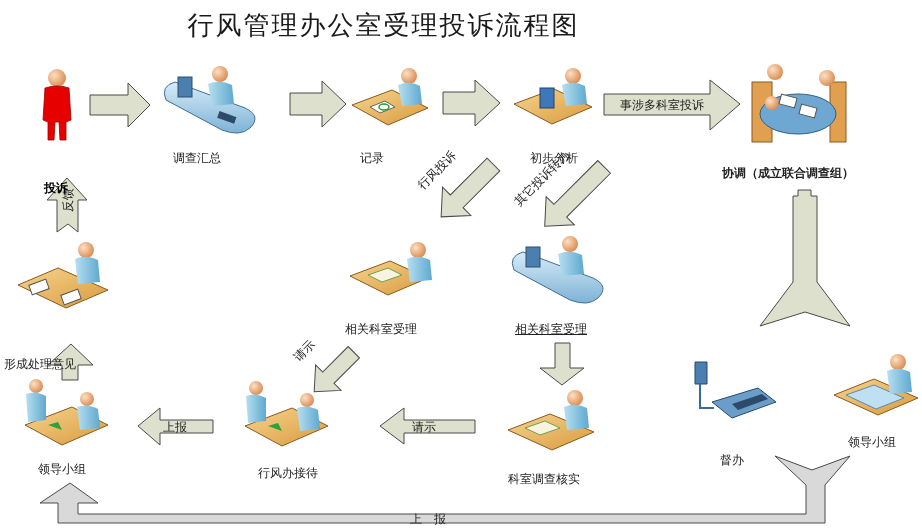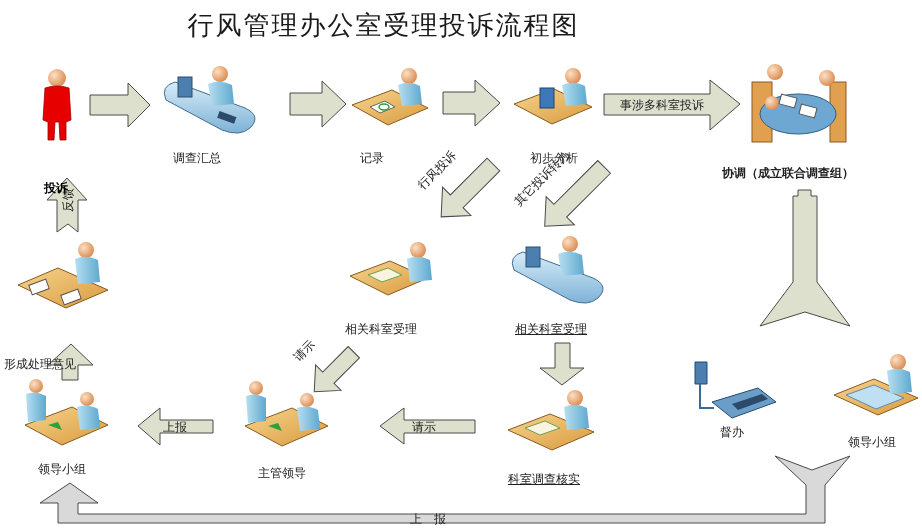--- a/index.html
+++ b/index.html
@@ -201,16 +201,16 @@
 
 <div class="label red" style="left:44px; top:152px;">投诉</div>
 <div class="label" style="left:173px; top:150px;">调查汇总</div>
 <div class="label" style="left:360px; top:150px;">记录</div>
 <div class="label" style="left:530px; top:150px;">初步分析</div>
 <div class="label" style="left:722px; top:165px;font-weight:bold;">协调（成立联合调查组）</div>
 <div class="label" style="left:345px; top:321px;">相关科室受理</div>
 <div class="label" style="left:515px; top:321px;text-decoration:underline;">相关科室受理</div>
 <div class="label" style="left:4px; top:320px;margin-top:36px;">形成处理意见</div>
 <div class="label" style="left:38px; top:461px;text-align:right;">领导小组</div>
-<div class="label" style="left:258px; top:465px;">主管领导</div>
-<div class="label" style="left:508px; top:471px;text-decoration:underline;">科室调查核实</div>
-<div class="label" style="left:720px; top:424px;">督办</div>
+<div class="label" style="left:258px; top:465px;">行风办接待</div>
+<div class="label" style="left:508px; top:471px;">科室调查核实</div>
+<div class="label" style="left:720px; top:452px;">督办</div>
 <div class="label" style="left:848px; top:434px;">领导小组</div>
 
 </body></html>

